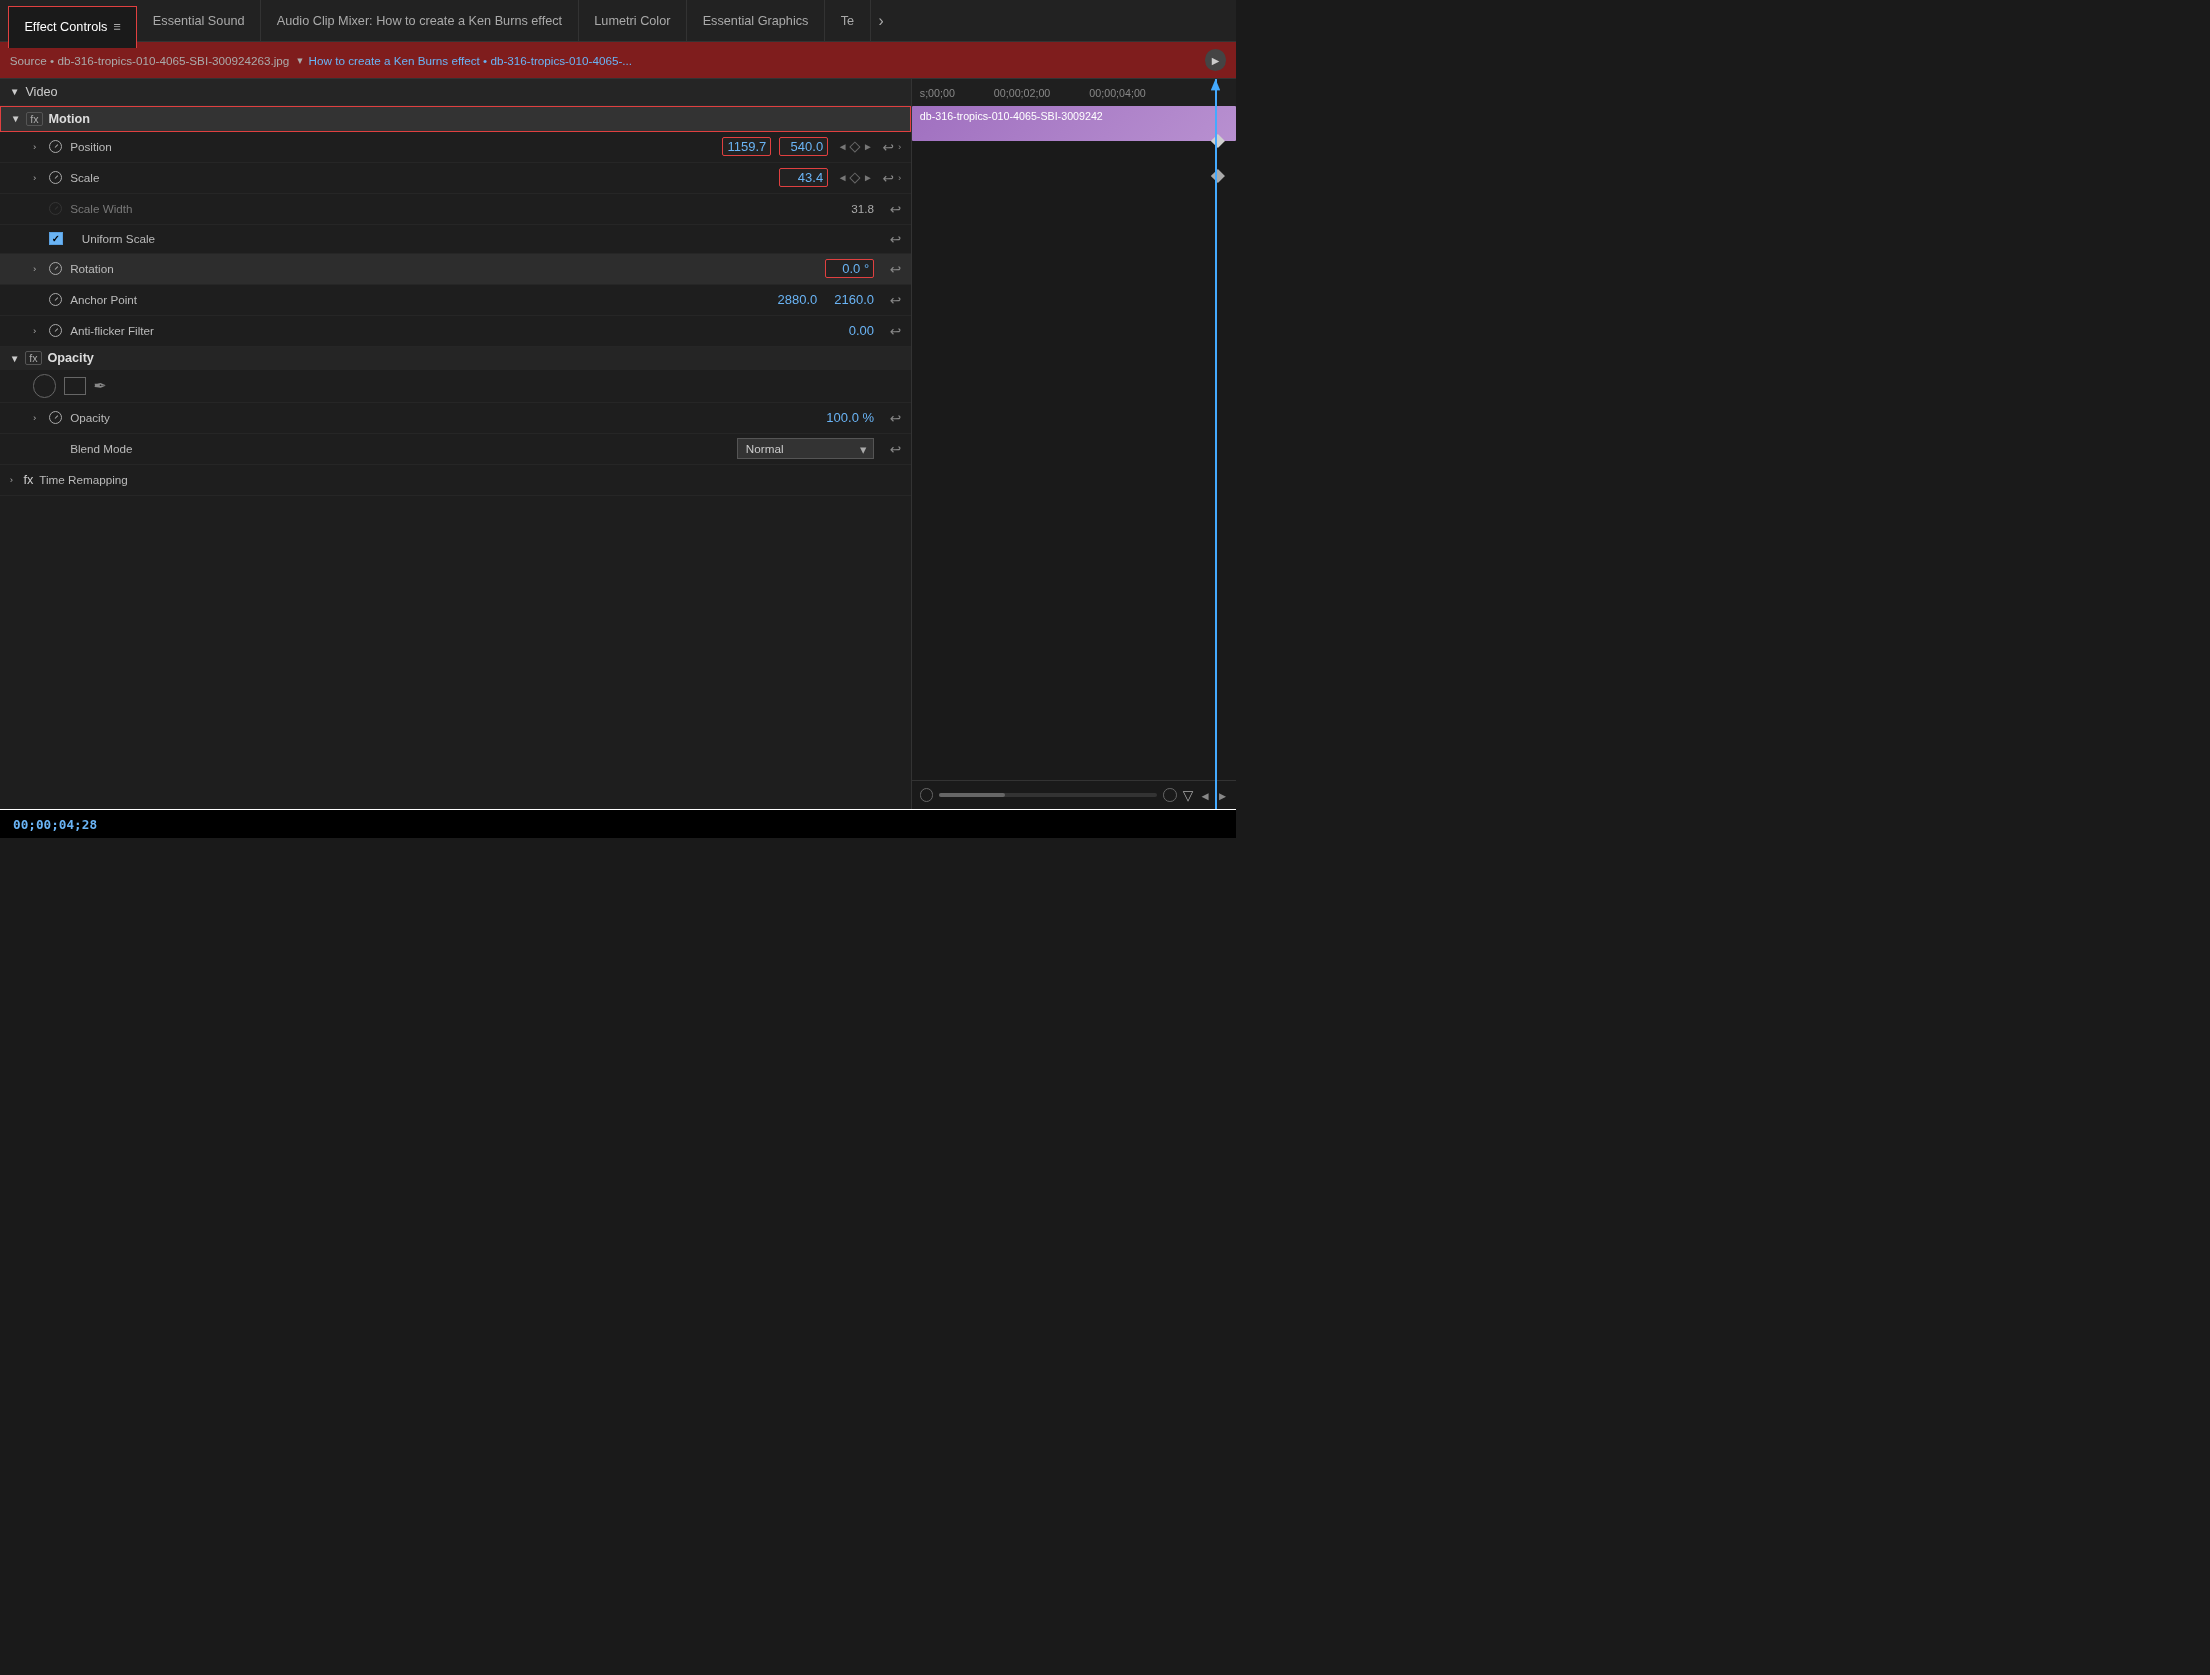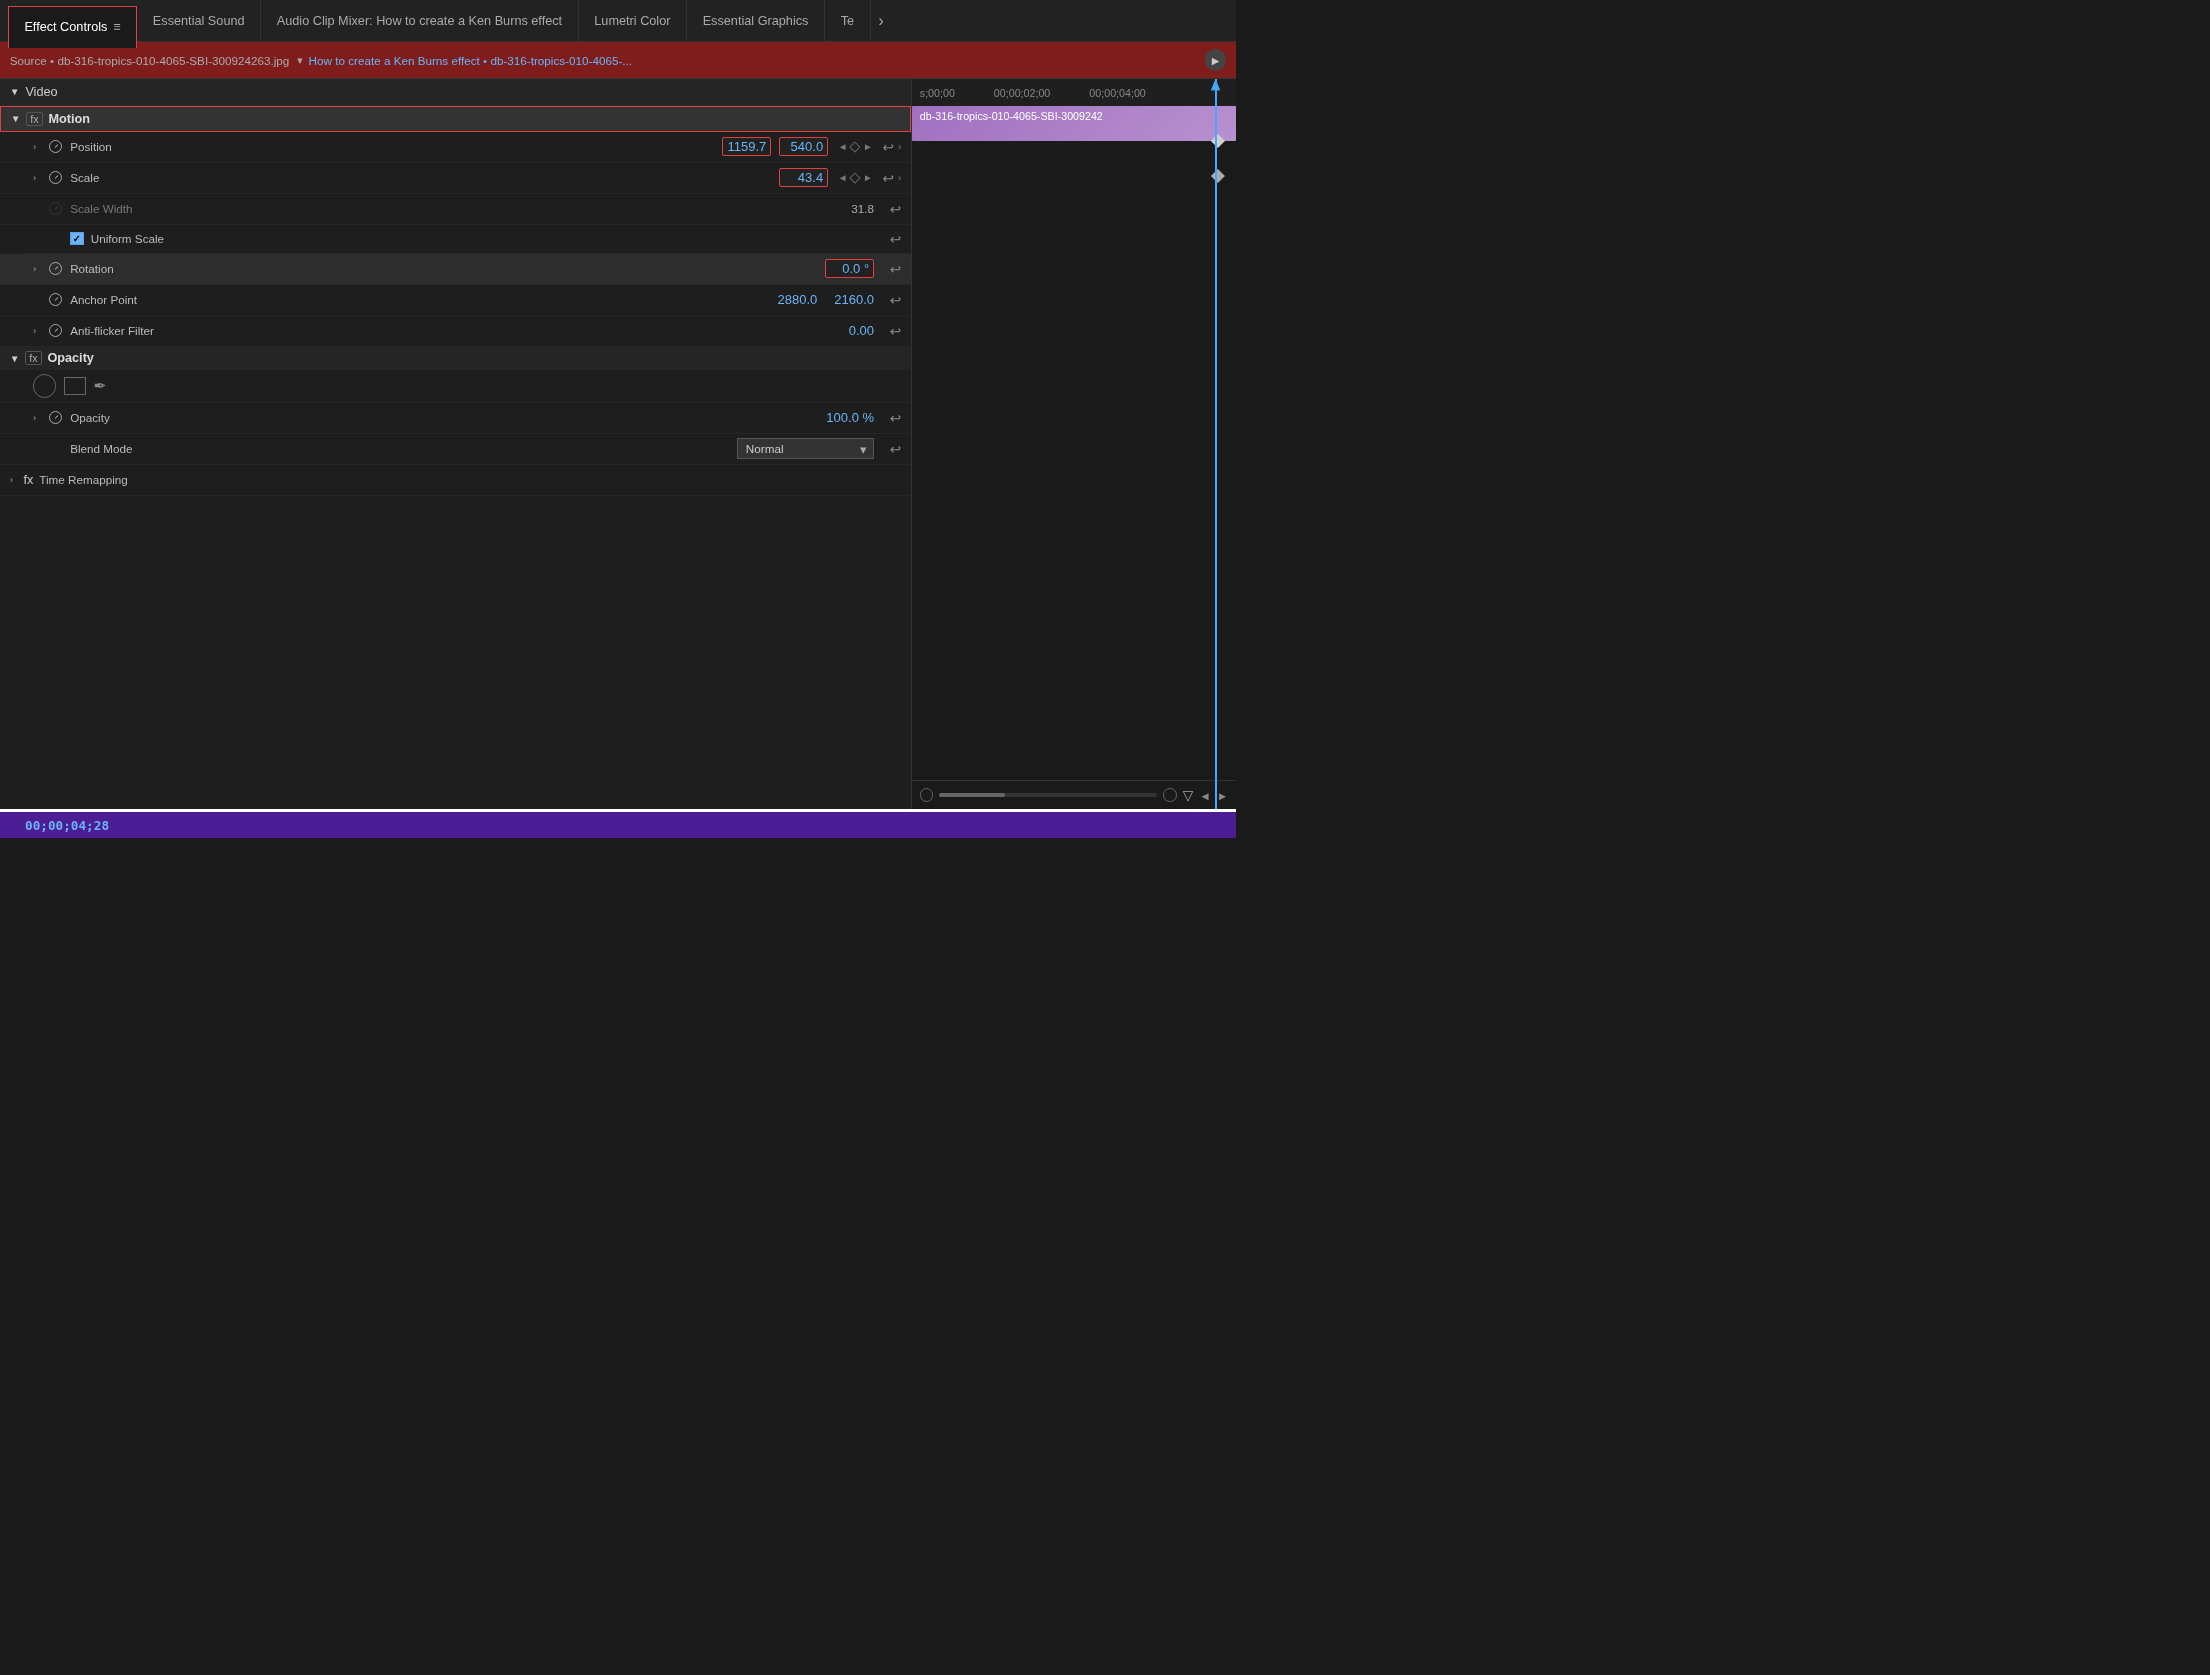--- a/index.html
+++ b/index.html
@@ -269,22 +269,21 @@
       cursor: pointer;
     }
 
     
     .checkbox-row {
       display: flex;
       align-items: center;
       height: 29px;
       padding: 0 9.8px 0 49px;
       border-bottom: 1px solid #262626;
-      gap: 7px;
-      margin-left: 21px;
+      gap: 19px;
     }
     .checkbox-box {
       width: 13.7px;
       height: 13.7px;
       background: #6ab4f5;
       border: 1.5px solid #5aa0e0;
       display: flex;
       align-items: center;
       justify-content: center;
       cursor: pointer;
@@ -415,25 +414,25 @@
       right: 13.7px;
       width: 9.8px;
       height: 9.8px;
       background: #d0d0d0;
       transform: rotate(45deg);
     }
 
     
     .bottom-bar {
       height: 29px;
-      background: #4c1d95;
-      border-top: 3px solid #ffffff;
-      display: flex;
-      align-items: center;
-      padding: 0 25px;
+      background: #000000;
+      border-top: 1px solid #ffffff;
+      display: flex;
+      align-items: center;
+      padding: 0 13px;
       gap: 7.8px;
     }
     .timecode {
       color: #6ab4f5;
       font-size: 12.7px;
       font-weight: bold;
       font-family: monospace;
     }
     .zoom-circle {
       width: 13.7px;

